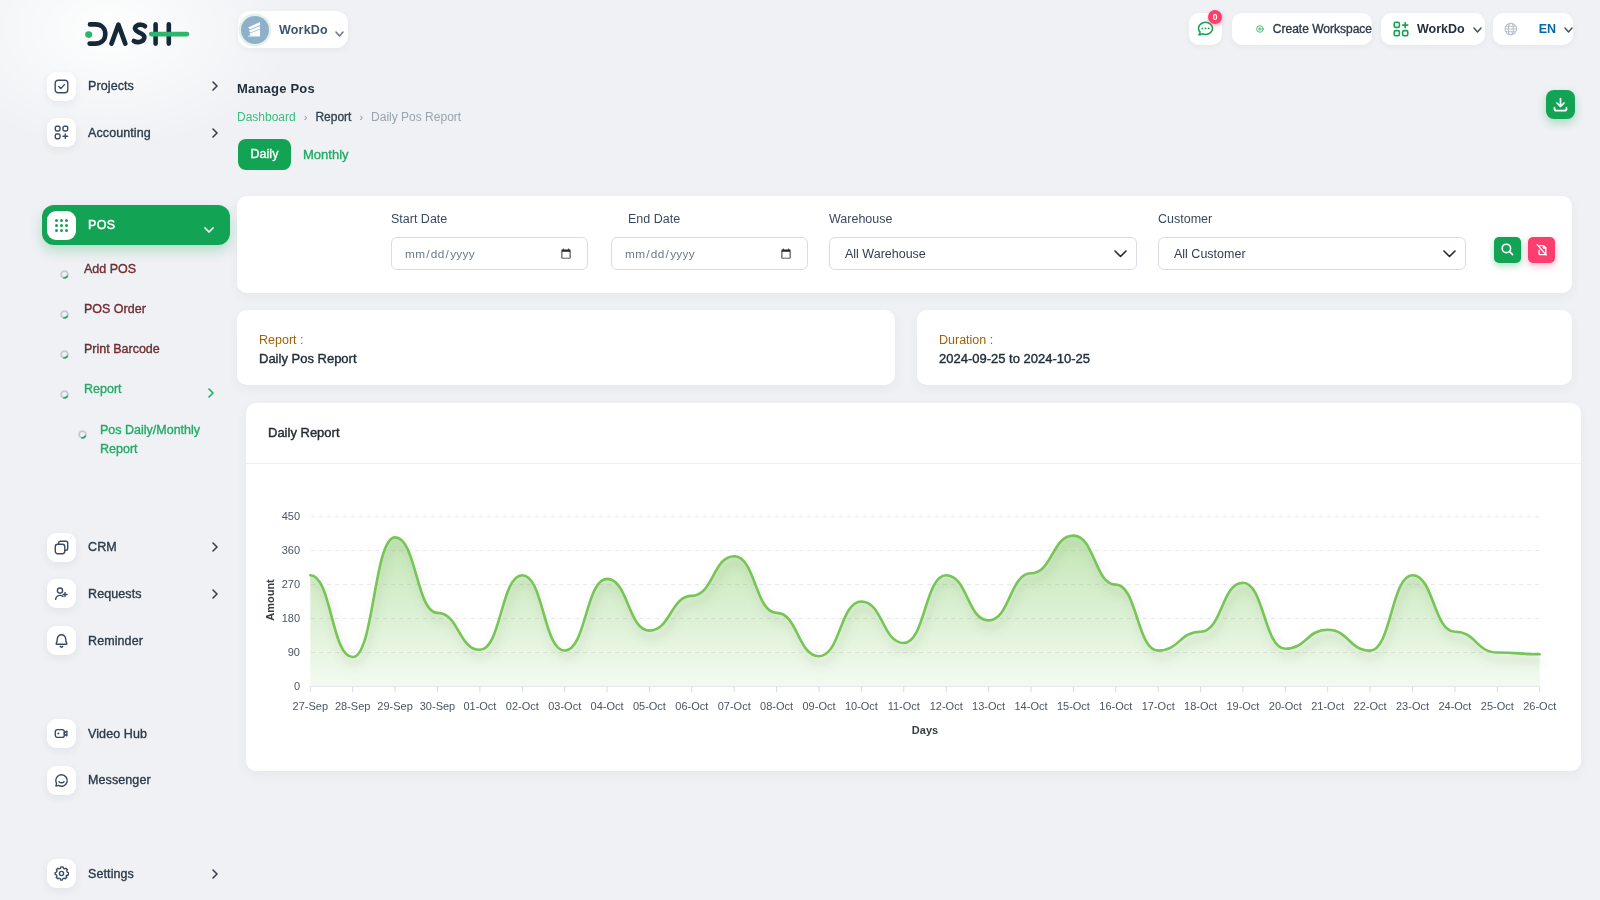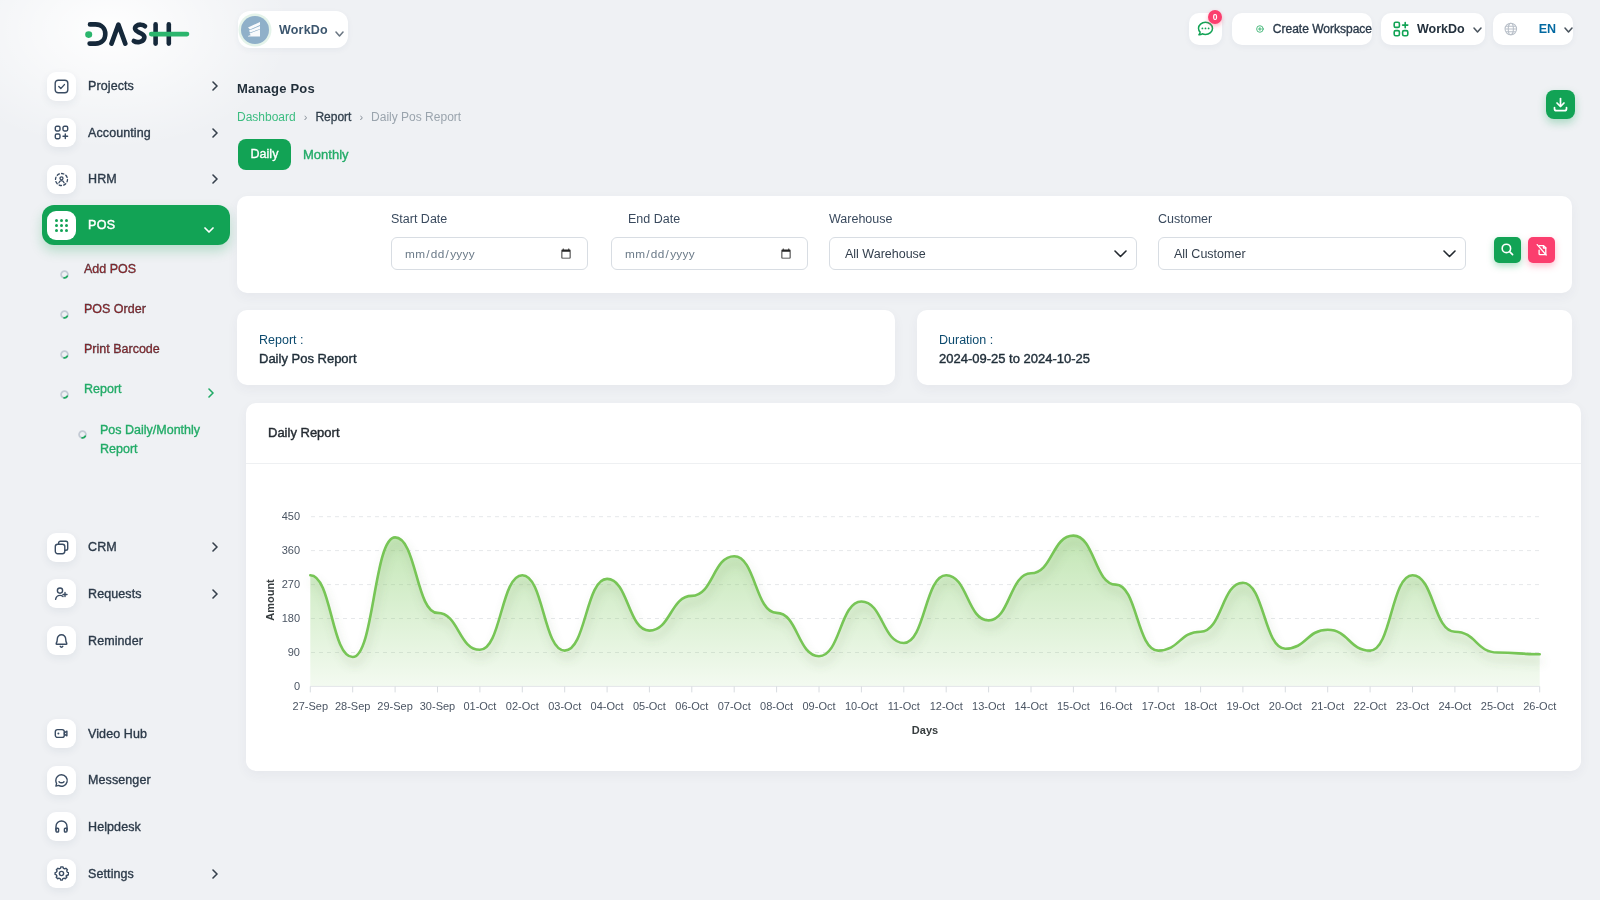--- a/index.html
+++ b/index.html
@@ -57,21 +57,21 @@
 .flabel { position:absolute; top:212px; font-size:12.5px; color:#3a4a5e; }
 .finput { position:absolute; top:237px; height:33px; border:1px solid #d8dde3; border-radius:6px;
   background:#fff; font-family:"Liberation Sans",sans-serif; font-size:12.5px; color:#5a6673; padding:0 10px 0 13px; }
 select.finput { -webkit-appearance:none; appearance:none; padding-left:15px; color:#333f4d; }
 input[type=date].finput { font-size:11.8px; letter-spacing:.3px; color:#6b7a88; padding-left:12px; padding-right:13px; }
 input[type=date].finput::-webkit-calendar-picker-indicator { opacity:.85; }
 .selcaret { position:absolute; pointer-events:none; }
 .sbtn { position:absolute; top:237px; width:27px; height:26px; border-radius:5px; }
 .rcard1 { left:237px; top:310px; width:658px; height:75px; }
 .rcard2 { left:917px; top:310px; width:655px; height:75px; }
-.rlabel { position:absolute; left:22px; top:23px; font-size:12.5px; color:#0c4a6e; }
+.rlabel { position:absolute; left:22px; top:23px; font-size:12.5px; color:#a16207; }
 .rval { position:absolute; left:22px; top:41px; font-size:13px; -webkit-text-stroke:.4px #1f2d38; color:#1f2d38; }
 .chcard { left:246px; top:403px; width:1335px; height:368px; }
 .chtitle { position:absolute; left:22px; top:22px; font-size:13px; -webkit-text-stroke:.4px #252b32; color:#252b32; }
 .chdiv { position:absolute; left:0; top:60px; width:1335px; height:1px; background:#eef0f2; }
 </style>
 </head>
 <body>
 <div class="glow"></div>
 
 <div class="side">
@@ -106,33 +106,20 @@
           <rect x="9" y="1.3" width="4.7" height="4.7" rx="1.4"></rect>
           <rect x="1.3" y="9" width="4.7" height="4.7" rx="1.4"></rect>
           <path d="M11.3 9v4.6M9 11.3h4.6"></path>
         </svg>
       </span>
       <span class="txt">Accounting</span>
       <span class="chev"><svg width="6" height="10" viewBox="0 0 6 10" fill="none" stroke="#36404c" stroke-width="1.6" stroke-linecap="round" stroke-linejoin="round">
           <path d="M1 1l4 4-4 4"></path>
         </svg></span>
     </div>
-  <div class="mi" style="top:164.5px">
-      <span class="ibox">
-        <svg width="15" height="15" viewBox="0 0 15 15" fill="none" stroke="#3a4c63" stroke-width="1.3" stroke-linecap="round">
-          <circle cx="7.5" cy="7.5" r="6" stroke-dasharray="2.4 2.2"></circle>
-          <circle cx="7.5" cy="6.3" r="1.5"></circle>
-          <path d="M4.9 10.8c.4-1.5 1.4-2.2 2.6-2.2s2.2.7 2.6 2.2"></path>
-        </svg>
-      </span>
-      <span class="txt">HRM</span>
-      <span class="chev"><svg width="6" height="10" viewBox="0 0 6 10" fill="none" stroke="#36404c" stroke-width="1.6" stroke-linecap="round" stroke-linejoin="round">
-          <path d="M1 1l4 4-4 4"></path>
-        </svg></span>
-    </div>
 
   <div class="pos-active">
     <span class="ibox">
         <svg style="position:absolute;left:7px;top:7px" width="15" height="15" viewBox="0 0 15 15" fill="#12a355">
           <circle cx="2.5" cy="2.5" r="1.5"></circle>
           <circle cx="7.5" cy="2.5" r="1.5"></circle>
           <circle cx="12.5" cy="2.5" r="1.5"></circle>
           <circle cx="2.5" cy="7.5" r="1.5"></circle>
           <circle cx="7.5" cy="7.5" r="1.5"></circle>
           <circle cx="12.5" cy="7.5" r="1.5"></circle>
@@ -230,29 +217,20 @@
       <span class="txt">Video Hub</span>
     </div>
   <div class="mi" style="top:765.5px">
       <span class="ibox">
         <svg width="15" height="15" viewBox="0 0 15 15" fill="none" stroke="#3a4c63" stroke-width="1.4" stroke-linecap="round" stroke-linejoin="round">
           <path d="M7.5 1.8a5.7 5.7 0 0 0-5.7 5.7c0 1.1.3 2.1.8 3l-.7 2.6 2.7-.7a5.7 5.7 0 1 0 2.9-10.6z"></path>
           <path d="M5 8.7c.6.7 1.5 1.1 2.5 1.1s1.9-.4 2.5-1.1"></path>
         </svg>
       </span>
       <span class="txt">Messenger</span>
-    </div>
-  <div class="mi" style="top:812px">
-      <span class="ibox">
-        <svg width="15" height="15" viewBox="0 0 15 15" fill="none" stroke="#3a4c63" stroke-width="1.4" stroke-linecap="round" stroke-linejoin="round">
-          <path d="M2 11V7.5a5.5 5.5 0 0 1 11 0V11"></path>
-          <path d="M2 9.2h1.8a.8.8 0 0 1 .8.8v2.2a.8.8 0 0 1-.8.8H3A1 1 0 0 1 2 12zM13 9.2h-1.8a.8.8 0 0 0-.8.8v2.2a.8.8 0 0 0 .8.8h.8a1 1 0 0 0 1-1z"></path>
-        </svg>
-      </span>
-      <span class="txt">Helpdesk</span>
     </div>
   <div class="mi" style="top:859px">
       <span class="ibox">
         <svg width="15" height="15" viewBox="0 0 15 15" fill="none" stroke="#3a4c63" stroke-width="1.4" stroke-linecap="round" stroke-linejoin="round">
           <circle cx="7.5" cy="7.5" r="2.1"></circle>
           <path d="M12.4 9.4a1.6 1.6 0 0 0 .3 1.8l.1.1-1.5 1.5-.1-.1a1.6 1.6 0 0 0-1.8-.3 1.6 1.6 0 0 0-1 1.5v.2H6.6v-.2a1.6 1.6 0 0 0-1-1.5 1.6 1.6 0 0 0-1.8.3l-.1.1-1.5-1.5.1-.1a1.6 1.6 0 0 0 .3-1.8 1.6 1.6 0 0 0-1.5-1V6.6h.2a1.6 1.6 0 0 0 1.5-1 1.6 1.6 0 0 0-.3-1.8l-.1-.1 1.5-1.5.1.1a1.6 1.6 0 0 0 1.8.3h.1a1.6 1.6 0 0 0 .9-1.5v-.2h2.2v.2a1.6 1.6 0 0 0 1 1.5 1.6 1.6 0 0 0 1.8-.3l.1-.1 1.5 1.5-.1.1a1.6 1.6 0 0 0-.3 1.8v.1a1.6 1.6 0 0 0 1.5.9h.2v2.2h-.2a1.6 1.6 0 0 0-1.5 1z"></path>
         </svg>
       </span>
       <span class="txt">Settings</span>
       <span class="chev"><svg width="6" height="10" viewBox="0 0 6 10" fill="none" stroke="#36404c" stroke-width="1.6" stroke-linecap="round" stroke-linejoin="round">

